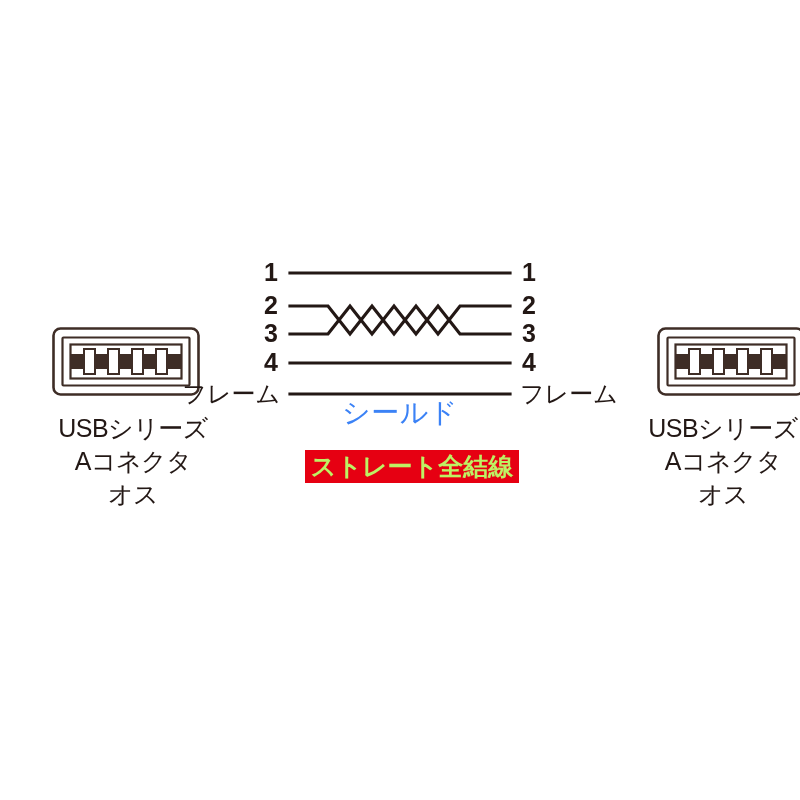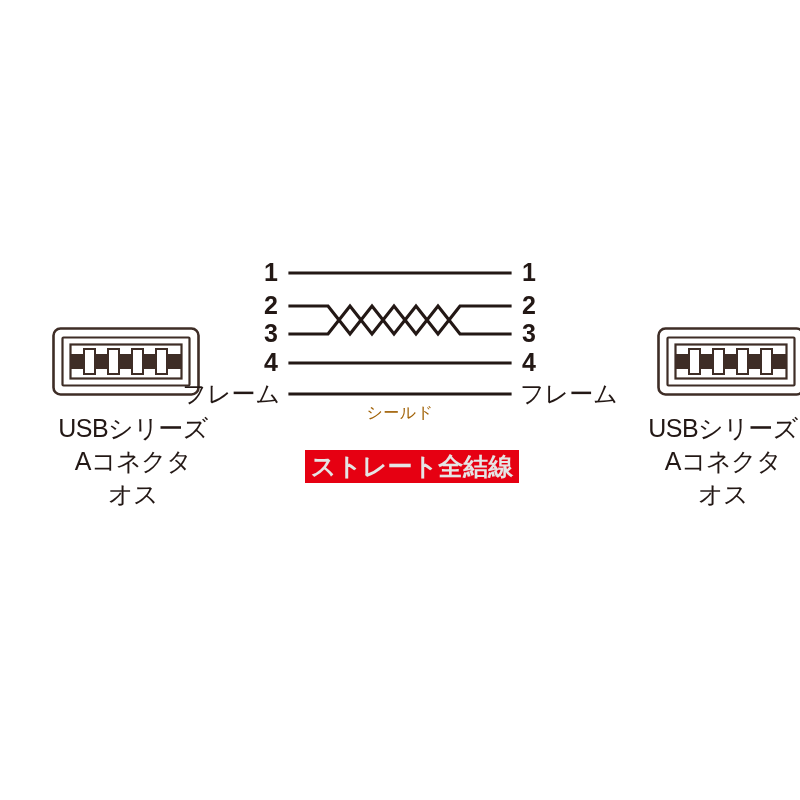--- a/index.html
+++ b/index.html
@@ -74,37 +74,37 @@
     stroke-linecap: square;
   }
 
   
   #shield-label {
     position: absolute;
     left: 290px;
     top: 398px;
     width: 220px;
     text-align: center;
-    font-size: 16px;
+    font-size: 28px;
     line-height: 30px;
-    color: #a16207;
+    color: #3b82f6;
     font-weight: 500;
     letter-spacing: 0.5px;
     white-space: nowrap;
   }
 
   
   #straight-badge {
     position: absolute;
     left: 305px;
     top: 450px;
     width: 214px;
     height: 33px;
     background: #e60012;
-    color: #e5e5e5;
+    color: #bef264;
     font-size: 25px;
     font-weight: 700;
     letter-spacing: 0px;
     display: flex;
     align-items: center;
     justify-content: center;
     white-space: nowrap;
   }
 </style>
 </head>

